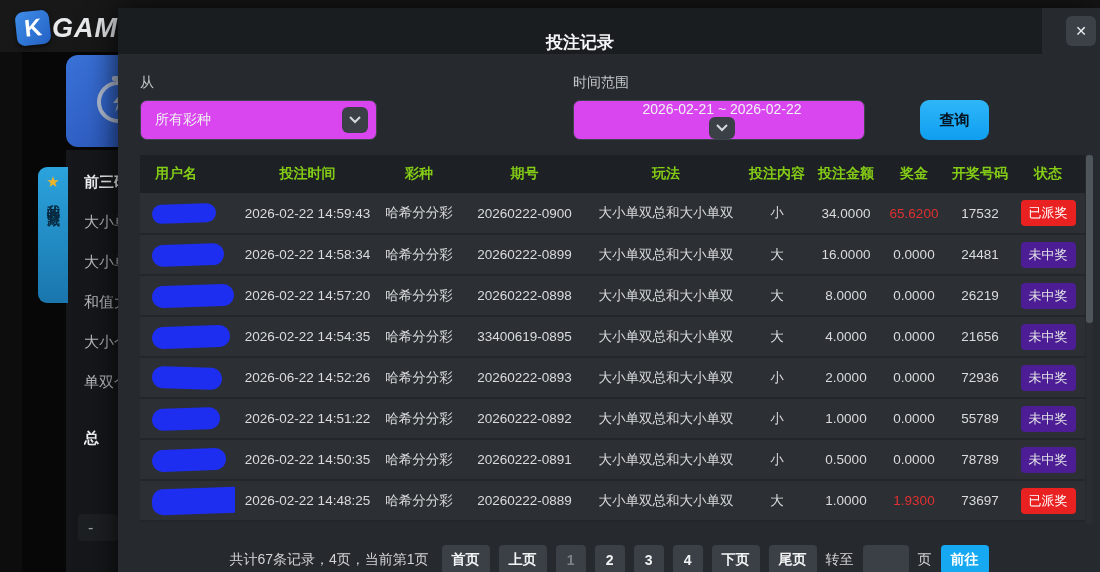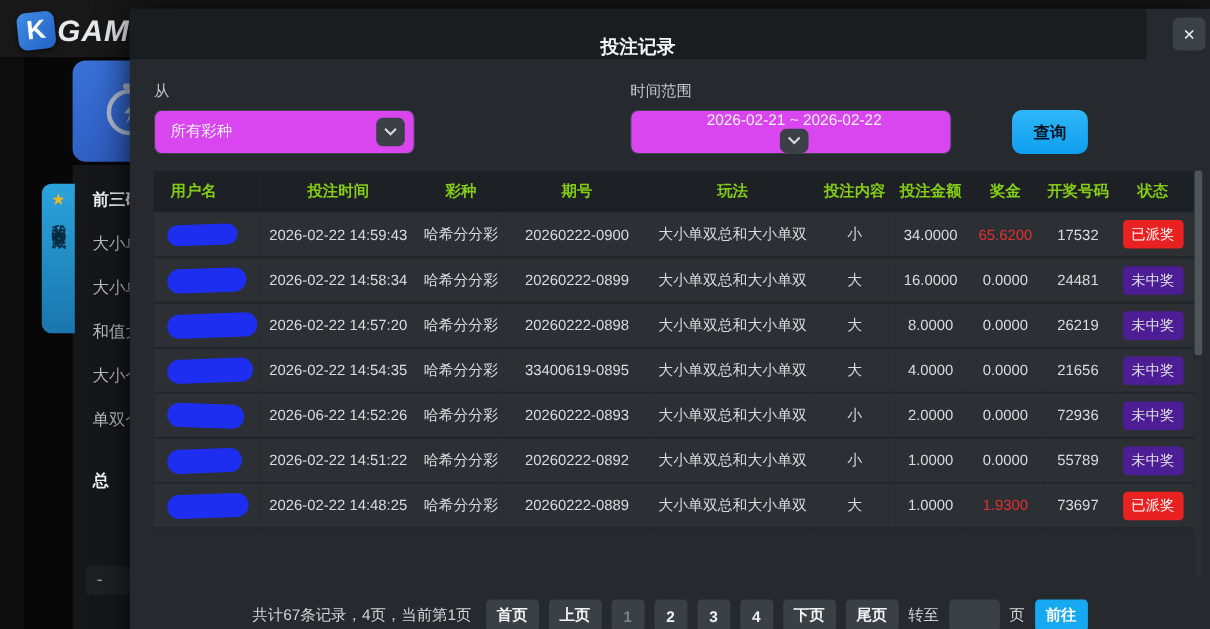--- a/index.html
+++ b/index.html
@@ -277,20 +277,34 @@
     <td>哈希分分彩</td>
     <td>20260222-0892</td>
     <td>大小单双总和大小单双</td>
     <td>小</td>
     <td>1.0000</td>
     <td>0.0000</td>
     <td>55789</td>
     <td><span class="badge miss">未中奖</span></td>
   </tr>
 
+  <tr>
+    <td>
+                <div class="blob"></div>
+              </td>
+    <td>2026-02-22 14:50:35</td>
+    <td>哈希分分彩</td>
+    <td>20260222-0891</td>
+    <td>大小单双总和大小单双</td>
+    <td>小</td>
+    <td>0.5000</td>
+    <td>0.0000</td>
+    <td>78789</td>
+    <td><span class="badge miss">未中奖</span></td>
+  </tr>
 
   <tr>
     <td>
                 <div class="blob"></div>
               </td>
     <td>2026-02-22 14:48:25</td>
     <td>哈希分分彩</td>
     <td>20260222-0889</td>
     <td>大小单双总和大小单双</td>
     <td>大</td>

